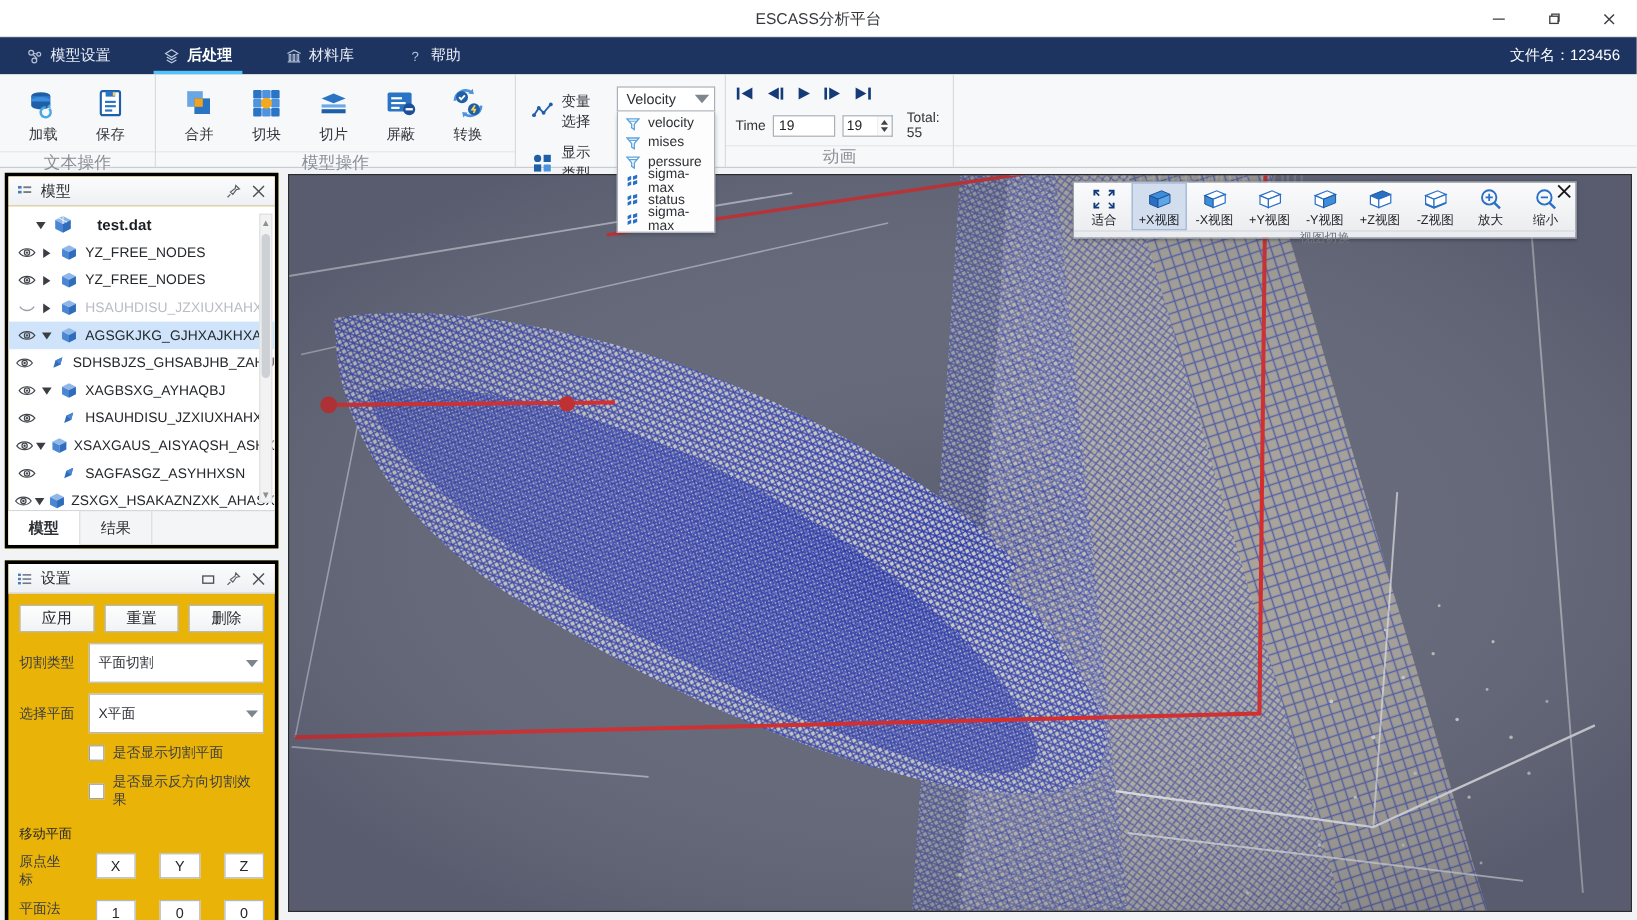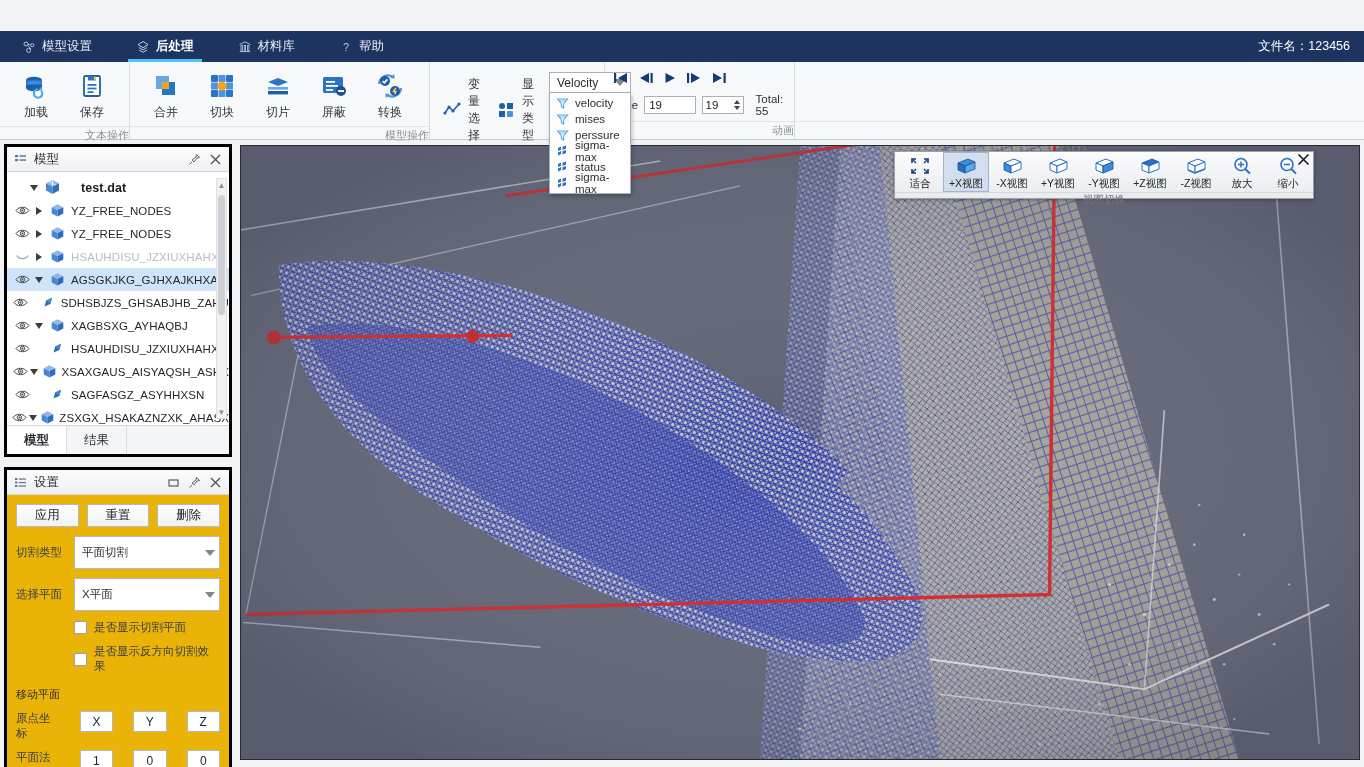--- a/index.html
+++ b/index.html
@@ -47,32 +47,32 @@
   }
 
   
   .ribbon {
     position:absolute; left:0; top:62px; width:1364px; height:78px;
     background:#f7f8fa; border-bottom:1px solid #c9ccd1; display:flex;
   }
   .rgroup { position:relative; display:flex; flex-direction:column; border-right:1px solid #d8dbe0; }
   .rgroup-body { flex:1; display:flex; align-items:flex-start; padding:4px 8px 0 8px; }
   .rgroup-label {
-    height:18px; line-height:16px; text-align:right; font-size:11px; color:#8a8f96;
+    height:18px; line-height:16px; text-align:center; font-size:14px; color:#8a8f96;
     border-top:1px solid #e3e5e9;
   }
   .rbtn {
     width:56px; display:flex; flex-direction:column; align-items:center; gap:3px;
     padding:4px 2px; cursor:default; border:1px solid transparent; border-radius:3px;
   }
   .rbtn .lbl { font-size:12px; color:#31343a; }
   .ricon { width:30px; height:30px; display:flex; align-items:center; justify-content:center; }
   .ricon svg { display:block; }
 
-  .rsmall-col { display:flex; gap:5px; padding-top:8px; }
+  .rsmall-col { display:flex; flex-direction:column; gap:5px; padding-top:8px; }
   .rsmall {
     display:flex; align-items:center; gap:7px; padding:1px 6px 1px 4px; cursor:default;
     border:1px solid transparent; border-radius:3px;
   }
   .rsmall .lbl { font-size:12px; color:#31343a; }
   .rsmall .ricon { width:18px; height:18px; }
 
   
   .combo-wrap { position:relative; margin:6px 0 0 8px; }
   .combo {
@@ -187,20 +187,42 @@
   .vbtn.active { background:#d2dded; border-color:#9db4d4; }
   .vbtn .vi { height:21px; display:flex; align-items:center; justify-content:center; }
   .viewbar-label { height:14px; font-size:10.5px; color:#6f757d; text-align:center; line-height:13px; border-top:1px solid #d5d8dd;}
   .vclose { position:absolute; right:3px; top:1px; font-size:14px; color:#222; line-height:14px; }
 </style>
 </head>
 <body>
 
 <div id="app">
 
+  <div class="titlebar">
+    <div class="tb-title">ESCASS分析平台</div>
+    <div class="winbtns">
+      <div class="winbtn">
+        <svg width="12" height="12" viewBox="0 0 12 12">
+            <line x1="1" y1="6" x2="11" y2="6" stroke="#3a3d42" stroke-width="1.1"></line>
+          </svg>
+      </div>
+      <div class="winbtn">
+        <svg width="12" height="12" viewBox="0 0 12 12">
+            <rect x="2.5" y="3.5" width="7" height="6" fill="none" stroke="#3a3d42" stroke-width="1.1"></rect>
+            <path d="M4.2 3.3 V1.8 H10.2 V7.6 H8.8" fill="none" stroke="#3a3d42" stroke-width="1.1"></path>
+          </svg>
+      </div>
+      <div class="winbtn close">
+        <svg width="12" height="12" viewBox="0 0 12 12">
+            <line x1="2" y1="2" x2="10" y2="10" stroke="currentColor" stroke-width="1.2"></line>
+            <line x1="10" y1="2" x2="2" y2="10" stroke="currentColor" stroke-width="1.2"></line>
+          </svg>
+      </div>
+    </div>
+  </div>
 
   <div class="menubar">
     <div class="menu-item">
       <span class="menu-ico">
         <svg width="14" height="14" viewBox="0 0 14 14">
             <circle cx="4" cy="4" r="2" fill="none" stroke="#cfd9ea" stroke-width="1"></circle>
             <circle cx="10.3" cy="5.2" r="1.6" fill="none" stroke="#cfd9ea" stroke-width="1"></circle>
             <circle cx="6.6" cy="10.4" r="2" fill="none" stroke="#cfd9ea" stroke-width="1"></circle>
             <line x1="5.6" y1="5.4" x2="9" y2="9" stroke="#cfd9ea" stroke-width="1"></line>
             <line x1="5.8" y1="4.4" x2="8.8" y2="5" stroke="#cfd9ea" stroke-width="1"></line>

